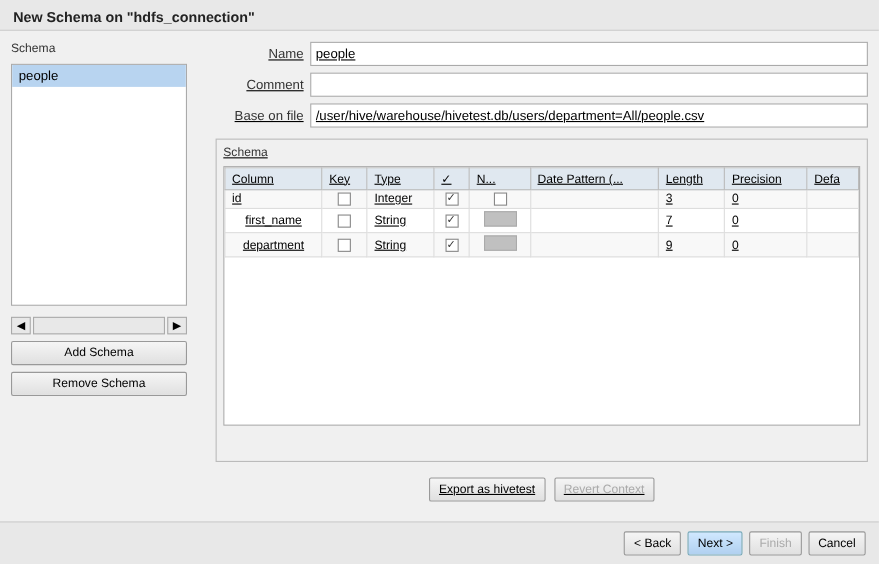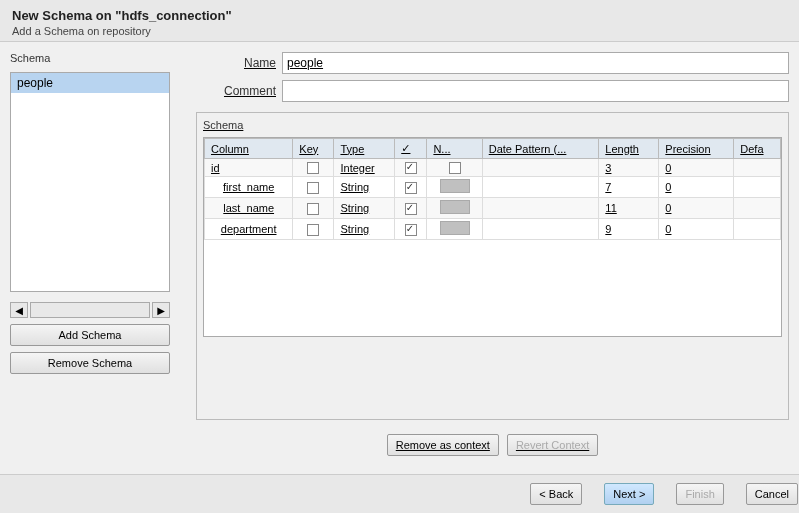--- a/index.html
+++ b/index.html
@@ -140,21 +140,21 @@
     }
     .schema-section-label {
       font-size: 11px;
       color: #333;
       margin-bottom: 6px;
     }
     .table-container {
       border: 1px solid #aaa;
       overflow: auto;
       background: white;
-      height: 200px;
+      height: 236px;
     }
     table {
       border-collapse: collapse;
       width: 100%;
       font-size: 11px;
     }
     thead tr {
       background: #e0e8f0;
     }
     th {
@@ -204,34 +204,33 @@
     .context-row {
       display: flex;
       justify-content: center;
       gap: 8px;
       padding: 8px 0;
     }
     .footer {
       display: flex;
       justify-content: flex-end;
       align-items: center;
-      gap: 22px;
-      padding: 8px 1px;
+      gap: 6px;
+      padding: 8px 12px;
       border-top: 1px solid #ccc;
       background: #e8e8e8;
     }
   </style>
 </head>
 <body>
 
 <div class="window">
 
   <div class="title-bar">
     <h2>New Schema on "hdfs_connection"</h2>
-    <div class="subtitle">Add a Schema on repository</div>
   </div>
 
   <div class="content">
 
     <div class="sidebar">
       <div class="sidebar-label">Schema</div>
       <div class="schema-list">
         <div class="schema-item selected">people</div>
       </div>
       <div class="sidebar-scroll">
@@ -244,20 +243,24 @@
     </div>
 
     <div class="main-panel">
       <div class="form-row">
         <span class="form-label">Name</span>
         <input class="form-input" type="text" value="people" style="">
       </div>
       <div class="form-row">
         <span class="form-label">Comment</span>
         <input class="form-input" type="text" style="">
+      </div>
+      <div class="form-row">
+        <span class="form-label">Base on file</span>
+        <input class="form-input" type="text" value="/user/hive/warehouse/hivetest.db/users/department=All/people.csv" style="">
       </div>
 
       <div class="schema-section">
         <div class="schema-section-label">Schema</div>
         <div class="table-container">
           <table>
             <thead>
               <tr>
                 <th>Column</th>
                 <th>Key</th>
@@ -287,48 +290,37 @@
       <td class="checkbox-cell"><div class="cb"></div></td>
       <td>String</td>
       <td class="checkbox-cell"><div class="cb checked"></div></td>
       <td class="checkbox-cell"><div class="nullable-box"></div></td>
       <td></td>
       <td>7</td>
       <td>0</td>
       <td></td>
     </tr>
                 <tr>
-      <td style="text-align:center">last_name</td>
-      <td class="checkbox-cell"><div class="cb"></div></td>
-      <td>String</td>
-      <td class="checkbox-cell"><div class="cb checked"></div></td>
-      <td class="checkbox-cell"><div class="nullable-box"></div></td>
-      <td></td>
-      <td>11</td>
-      <td>0</td>
-      <td></td>
-    </tr>
-                <tr>
       <td style="text-align:center">department</td>
       <td class="checkbox-cell"><div class="cb"></div></td>
       <td>String</td>
       <td class="checkbox-cell"><div class="cb checked"></div></td>
       <td class="checkbox-cell"><div class="nullable-box"></div></td>
       <td></td>
       <td>9</td>
       <td>0</td>
       <td></td>
     </tr>
               </tbody>
           </table>
         </div>
       </div>
 
       <div class="context-row">
-        <button class="btn">Remove as context</button>
+        <button class="btn">Export as hivetest</button>
         <button class="btn" disabled="">Revert Context</button>
       </div>
     </div>
   </div>
 
   <div class="footer">
     <button class="btn">&lt; Back</button>
     <button class="btn primary">Next &gt;</button>
     <button class="btn" disabled="">Finish</button>
     <button class="btn">Cancel</button>

